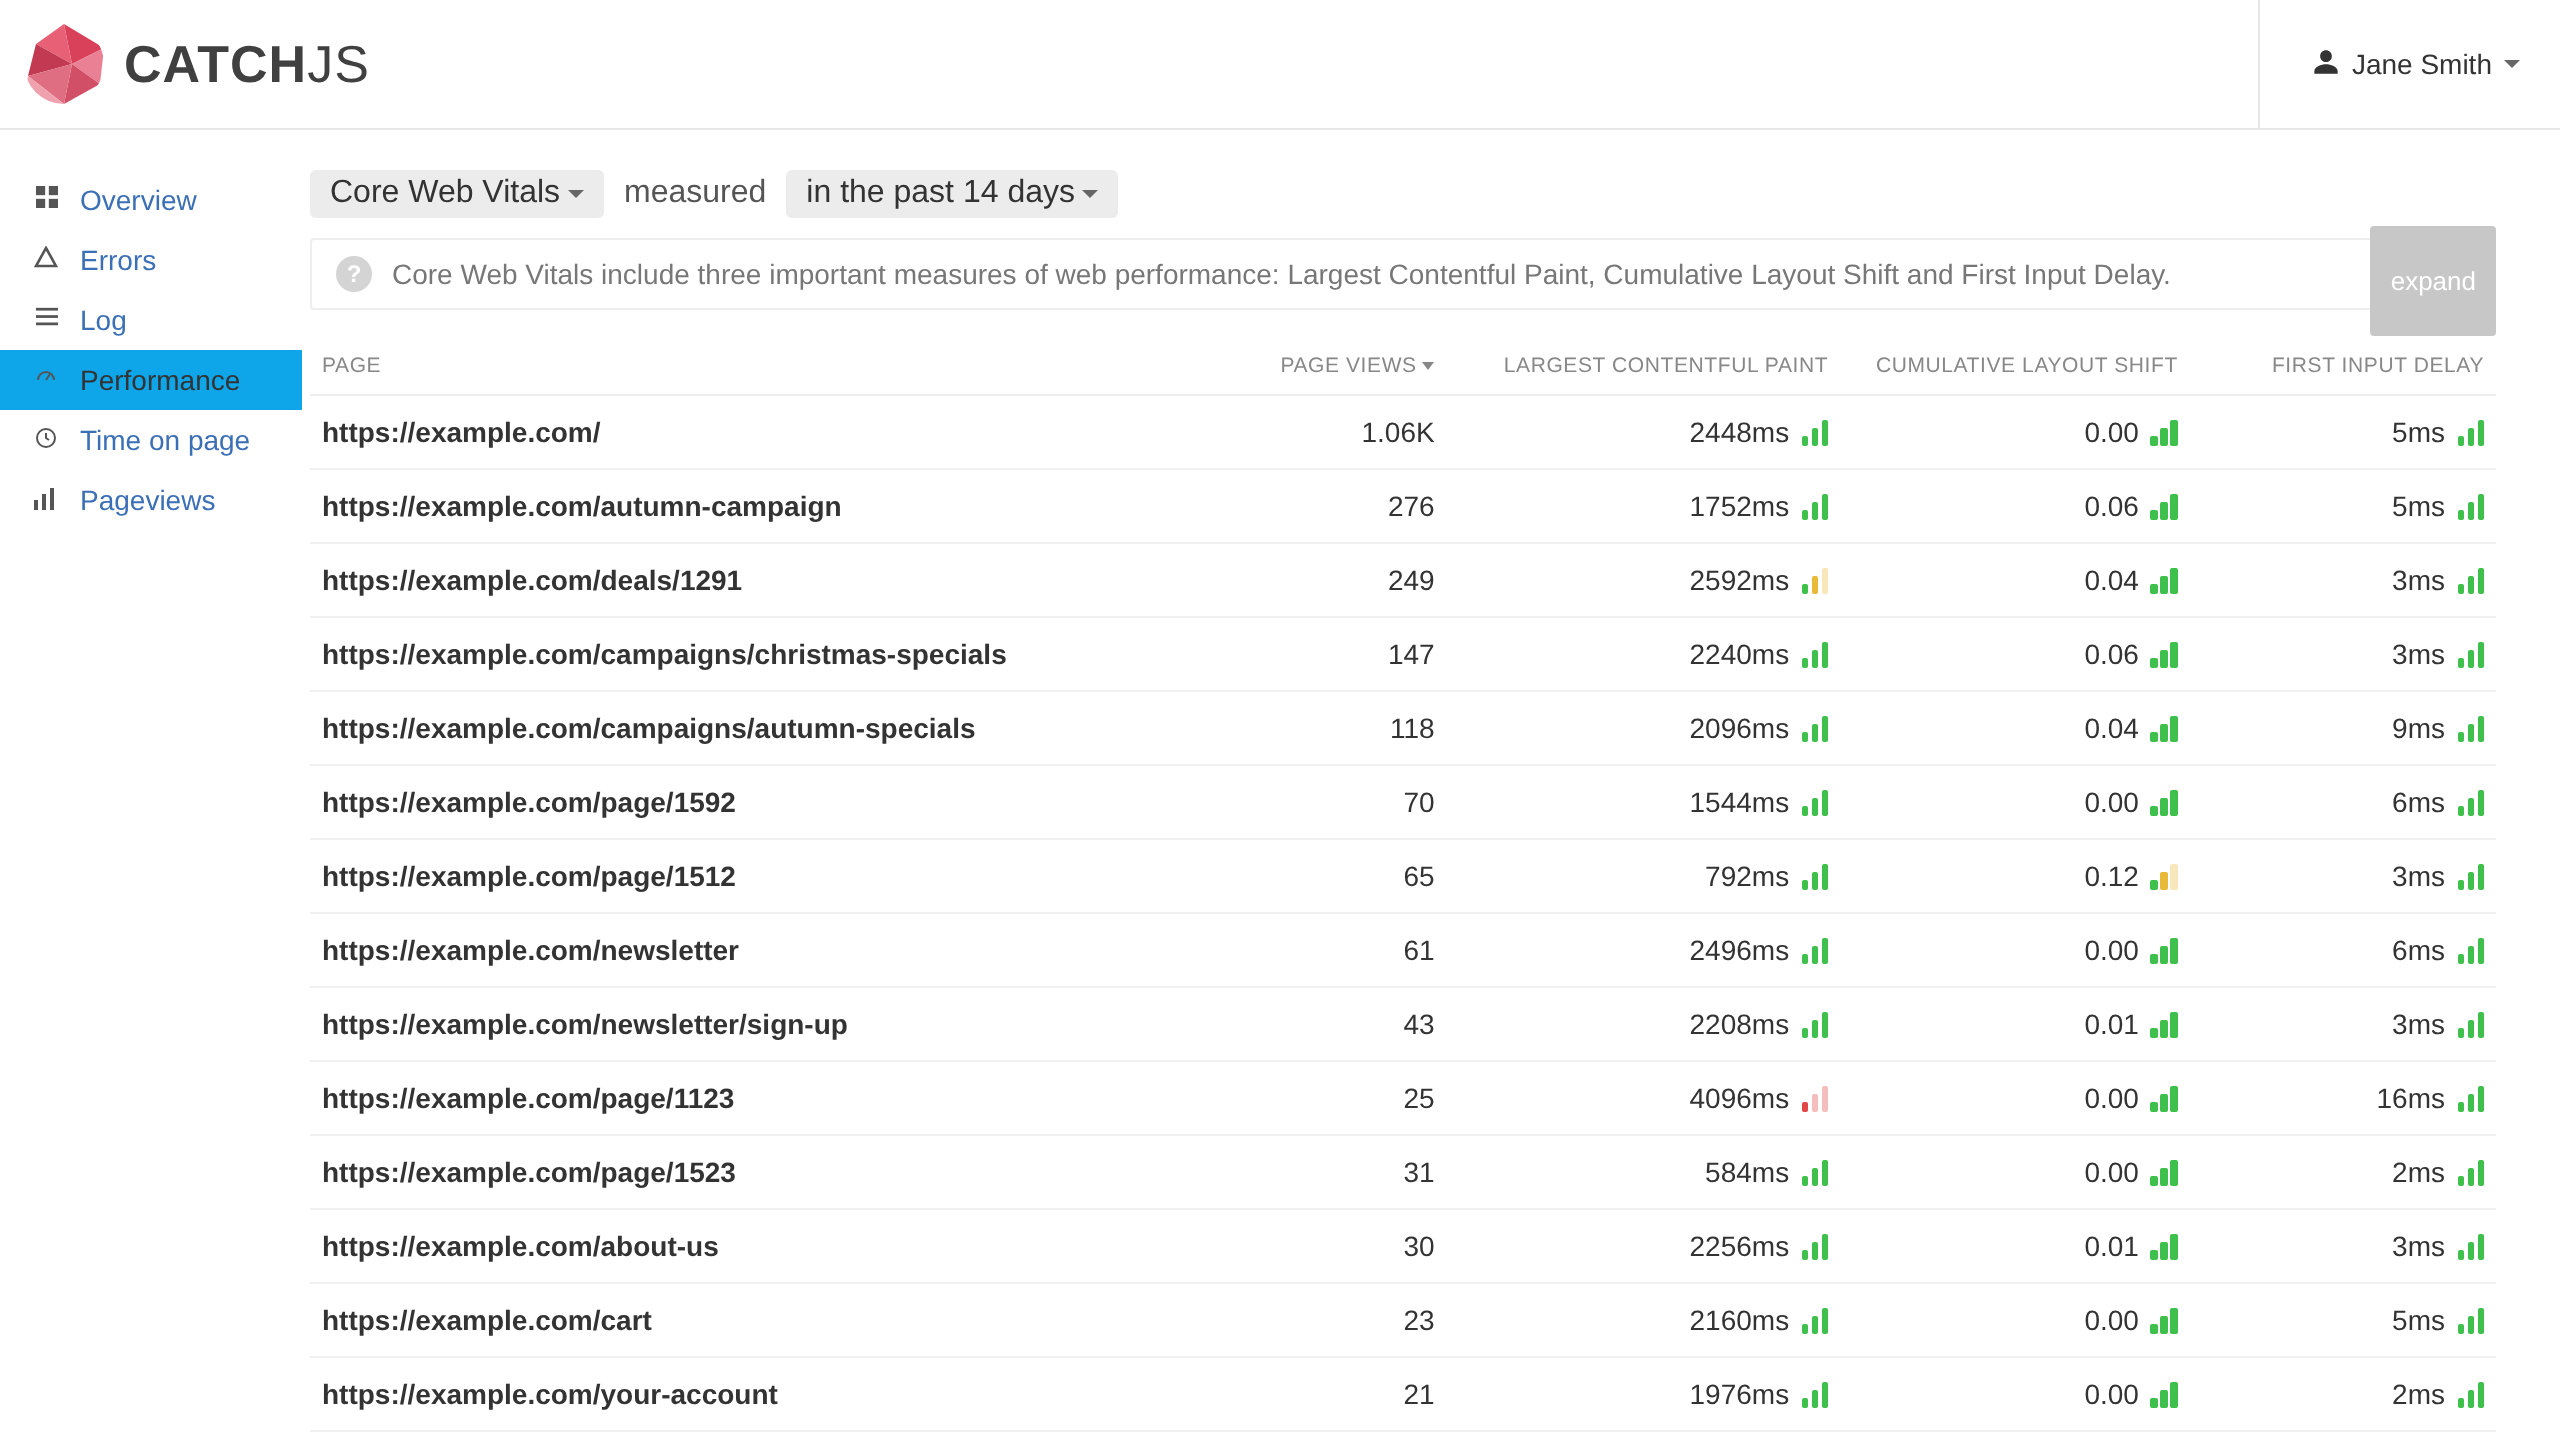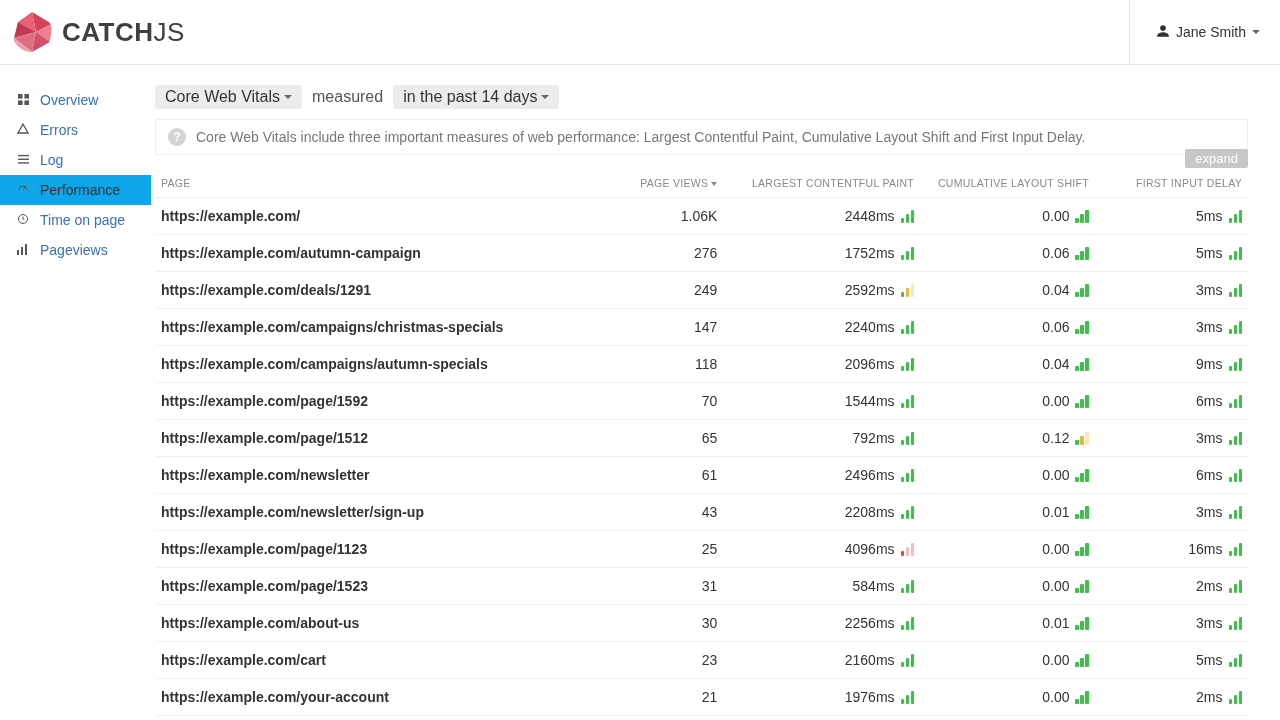--- a/index.html
+++ b/index.html
@@ -127,21 +127,21 @@
     font-size: 12px; font-weight: 700;
     flex-shrink: 0;
   }
   .expand-btn {
     position: absolute;
     right: -1px;
     bottom: -14px;
     background: #c7c7c7;
     color: #fff;
     font-size: 13px;
-    padding: 2px 10px;
+    padding: 20px 10px;
     border-radius: 2px;
     cursor: pointer;
   }
   
   table {
     width: 100%;
     border-collapse: collapse;
     margin-top: 14px;
   }
   thead th {

